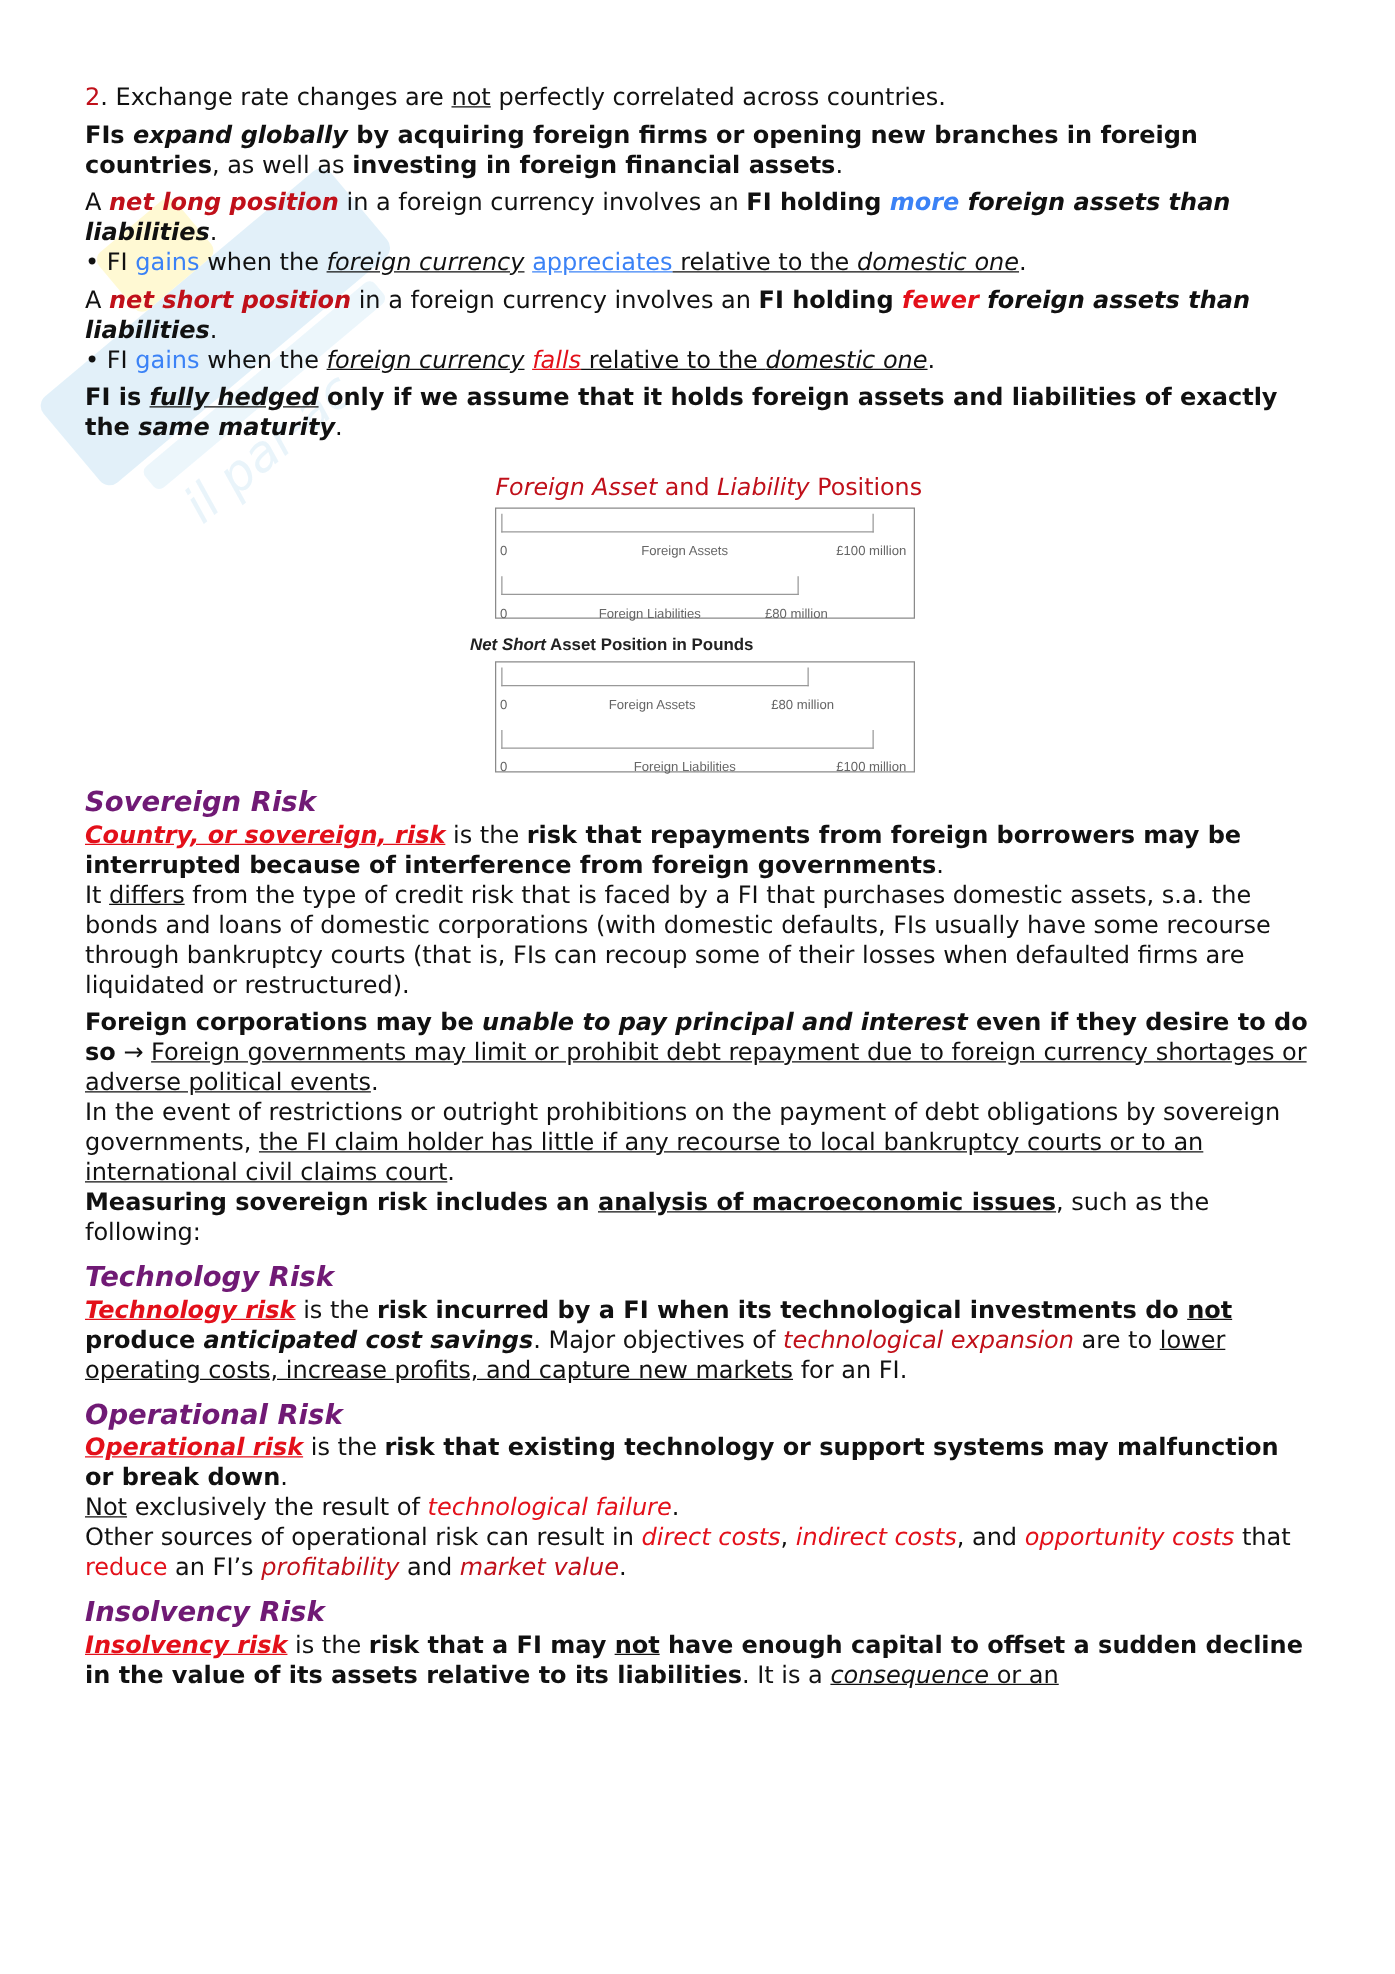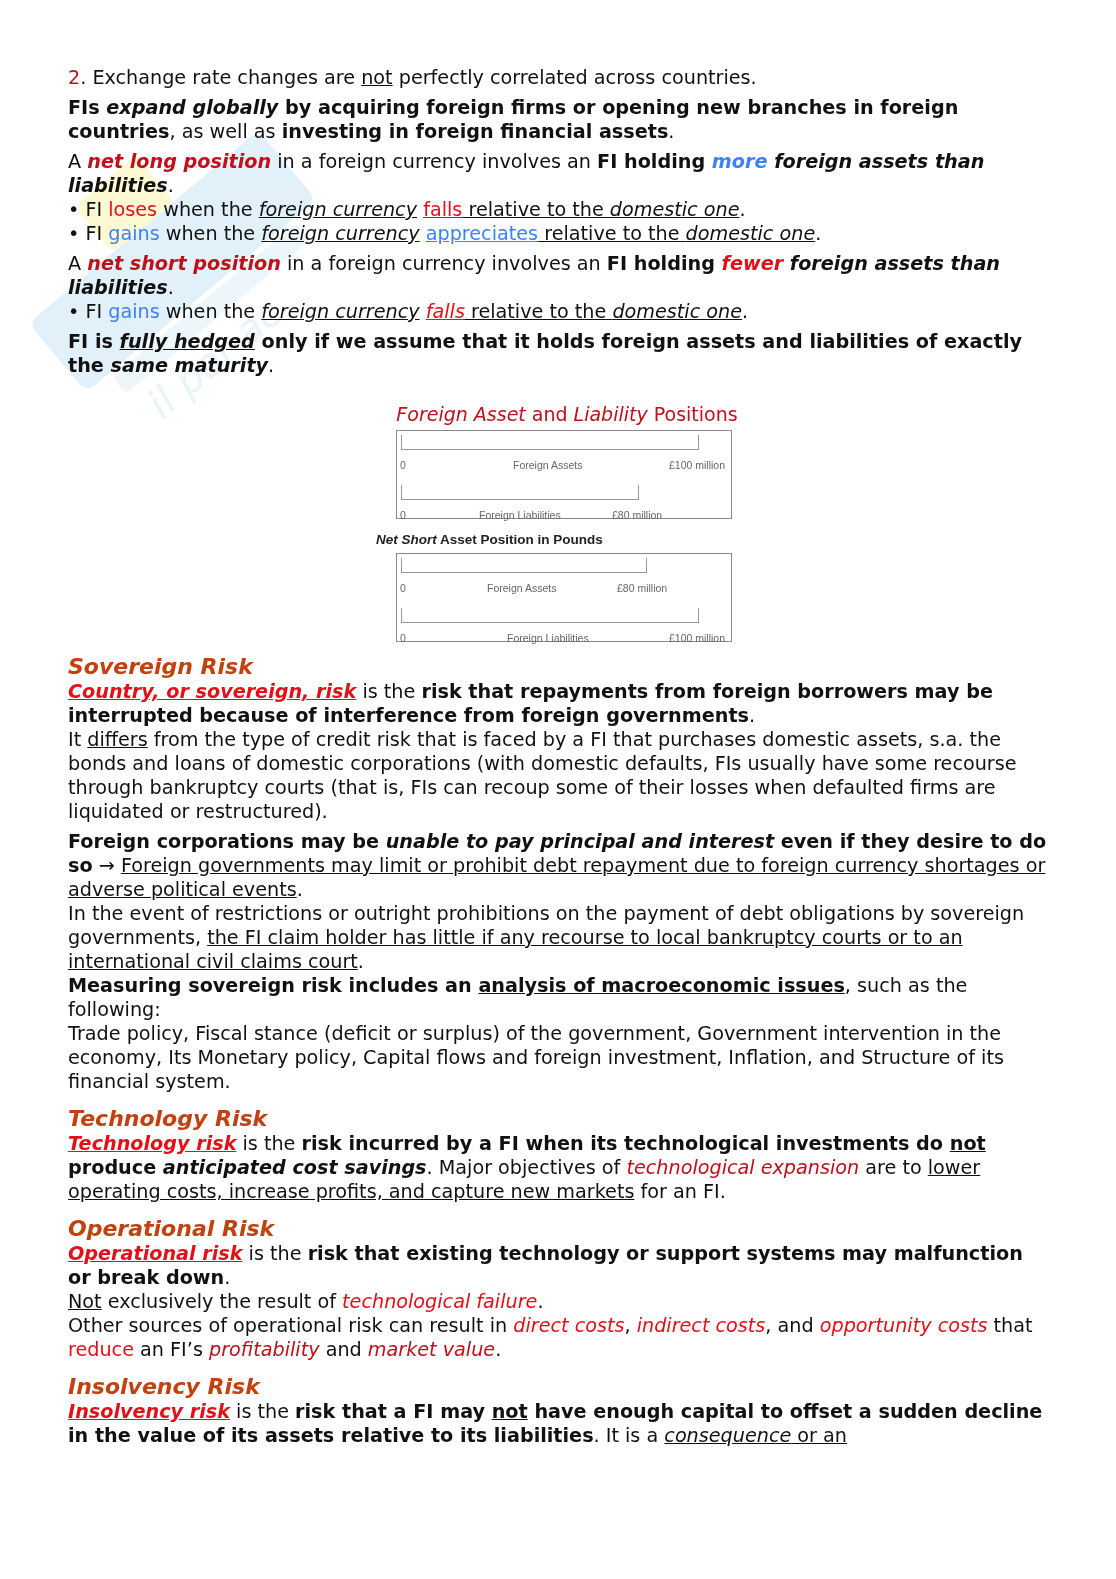--- a/index.html
+++ b/index.html
@@ -7,21 +7,21 @@
        font-family:"DejaVu Sans","Liberation Sans",sans-serif;color:#111;}
   .page{position:absolute;left:68px;top:66px;width:980px;font-size:19.2px;line-height:24px;}
   p{margin:0;}
   .gap{margin-top:6px;}
   .b{font-weight:bold;}
   .i{font-style:italic;}
   .u{text-decoration:underline;text-align:right;}
   .red{color:#e3101a;}
   .dred{color:#c0101a;}
   .green{color:#3b82f6;}
-  .h{font-size:22px;font-weight:bold;font-style:italic;color:#c2410c;line-height:26px;}
+  .h{font-size:22px;font-weight:bold;font-style:italic;color:#701a75;line-height:26px;}
   .watermark{position:absolute;left:20px;top:90px;width:360px;height:440px;pointer-events:none;opacity:.45;}
   .fig{position:relative;margin-left:304px;width:430px;}
   .fig-title{text-align:center;color:#c0101a;font-size:19px;margin:24px 0 2px -40px;}
   .fig-sub{font-family:"Liberation Sans",sans-serif;font-size:13.5px;font-weight:bold;color:#222;margin-left:4px;line-height:18px;}
   .box{position:relative;margin-left:24px;width:334px;height:87px;border:1.5px solid #8a8a8a;margin-top:4px;margin-bottom:12px;
        font-family:"Liberation Sans",sans-serif;font-size:10.5px;color:#666;}
   .bar{position:absolute;height:14px;border-left:1.5px solid #999;border-right:1.5px solid #999;border-bottom:1.5px solid #999;}
   .lbl{position:absolute;white-space:nowrap;}
 </style>
 </head>
@@ -41,23 +41,20 @@
   <p>
     <span class="dred">2</span><span>. Exchange rate changes are </span><span class="u">not</span><span> perfectly correlated across countries.</span>
   </p>
 
   <p class="gap">
     <span class="b">FIs </span><span class="b i">expand globally</span><span class="b"> by acquiring foreign firms or opening new branches in foreign countries</span><span>, as well as </span><span class="b">investing in foreign financial assets</span><span>.</span>
   </p>
 
   <p class="gap">
     <span>A </span><span class="b i dred">net long position</span><span> in a foreign currency involves an </span><span class="b">FI holding </span><span class="b i green">more</span><span class="b i"> foreign assets than liabilities</span><span>.</span>
-  </p>
-  <p>
-    <span>• FI </span><span class="red">loses</span><span> when the </span><span class="i u">foreign currency</span> <span class="u red">falls</span><span class="u"> relative to the </span><span class="i u">domestic one</span><span>.</span>
   </p>
   <p>
     <span>• FI </span><span class="green">gains</span><span> when the </span><span class="i u">foreign currency</span> <span class="u green">appreciates</span><span class="u"> relative to the </span><span class="i u">domestic one</span><span>.</span>
   </p>
 
   <p class="gap">
     <span>A </span><span class="b i dred">net short position</span><span> in a foreign currency involves an </span><span class="b">FI holding </span><span class="b i red">fewer</span><span class="b i"> foreign assets than liabilities</span><span>.</span>
   </p>
   <p>
     <span>• FI </span><span class="green">gains</span><span> when the </span><span class="i u">foreign currency</span> <span class="i u red">falls</span><span class="u"> relative to the </span><span class="i u">domestic one</span><span>.</span>
@@ -107,21 +104,20 @@
   </p>
   <p class="gap">
     <span class="b">Foreign corporations may be </span><span class="b i">unable to pay principal and interest</span><span class="b"> even if they desire to do so</span><span> → </span><span class="u">Foreign governments may limit or prohibit debt repayment due to foreign currency shortages or adverse political events</span><span>.</span>
   </p>
   <p>
     <span>In the event of restrictions or outright prohibitions on the payment of debt obligations by sovereign governments, </span><span class="u">the FI claim holder has little if any recourse to local bankruptcy courts or to an international civil claims court</span><span>.</span>
   </p>
   <p>
     <span class="b">Measuring sovereign risk includes an </span><span class="b u">analysis of macroeconomic issues</span><span>, such as the following:</span>
   </p>
-  <p>Trade policy, Fiscal stance (deficit or surplus) of the government, Government intervention in the economy, Its Monetary policy, Capital flows and foreign investment, Inflation, and Structure of its financial system.</p>
 
   <div class="h gap" style="margin-top:12px">Technology Risk</div>
   <p>
     <span class="b i u red">Technology risk</span><span> is the </span><span class="b">risk incurred by a FI when its technological investments do </span><span class="b u">not</span><span class="b"> produce </span><span class="b i">anticipated cost savings</span><span>. Major objectives of </span><span class="i dred">technological expansion</span><span> are to </span><span class="u">lower operating costs, increase profits, and capture new markets</span><span> for an FI.</span>
   </p>
 
   <div class="h" style="margin-top:12px">Operational Risk</div>
   <p>
     <span class="b i u red">Operational risk</span><span> is the </span><span class="b">risk that existing technology or support systems may malfunction or break down</span><span>.</span>
   </p>

